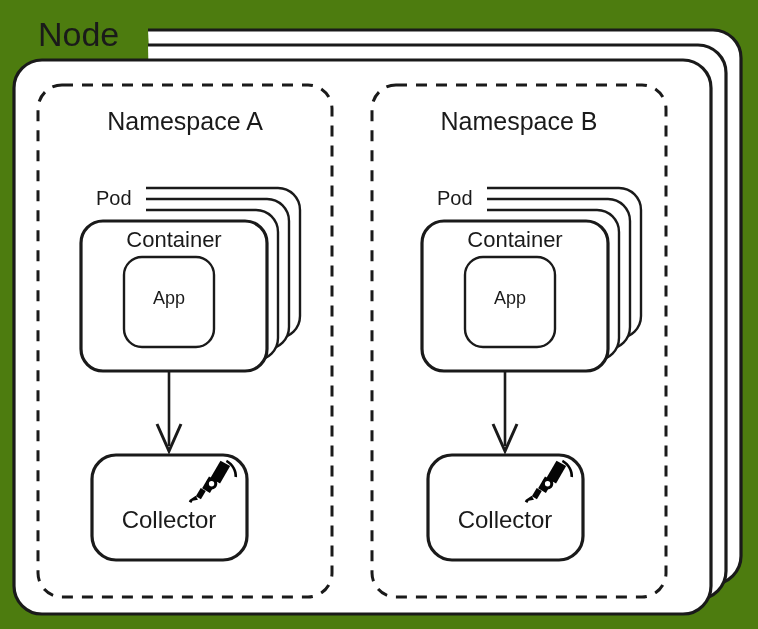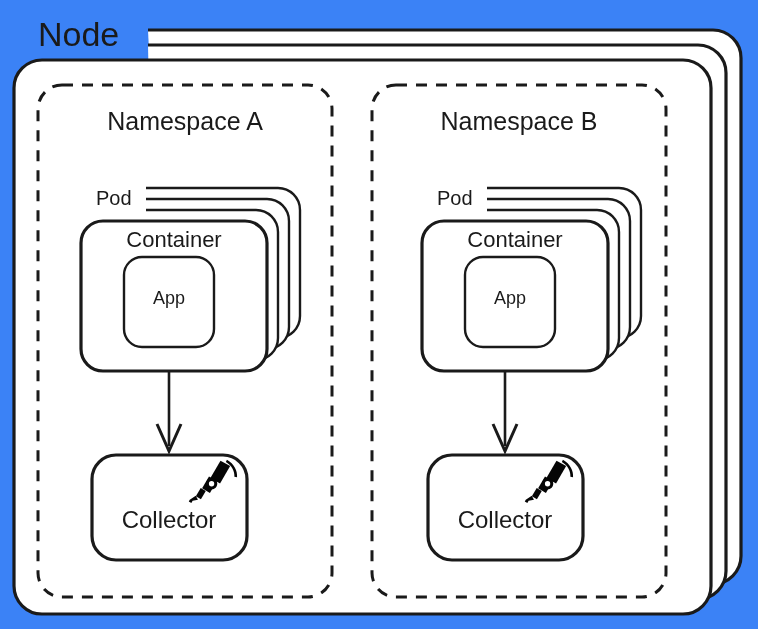--- a/index.html
+++ b/index.html
@@ -10,21 +10,21 @@
   body {
     width: 758px;
     height: 629px;
     font-family: "Liberation Sans", sans-serif;
     overflow: hidden;
   }
   #diagram-root {
     position: relative;
     width: 758px;
     height: 629px;
-    background: #3b82f6;
+    background: #4d7c0f;
   }
   svg#diagram-svg {
     display: block;
     width: 758px;
     height: 629px;
   }
   .card-shape {
     fill: #ffffff;
     stroke: #1a1a1a;
     stroke-width: 3.2;

